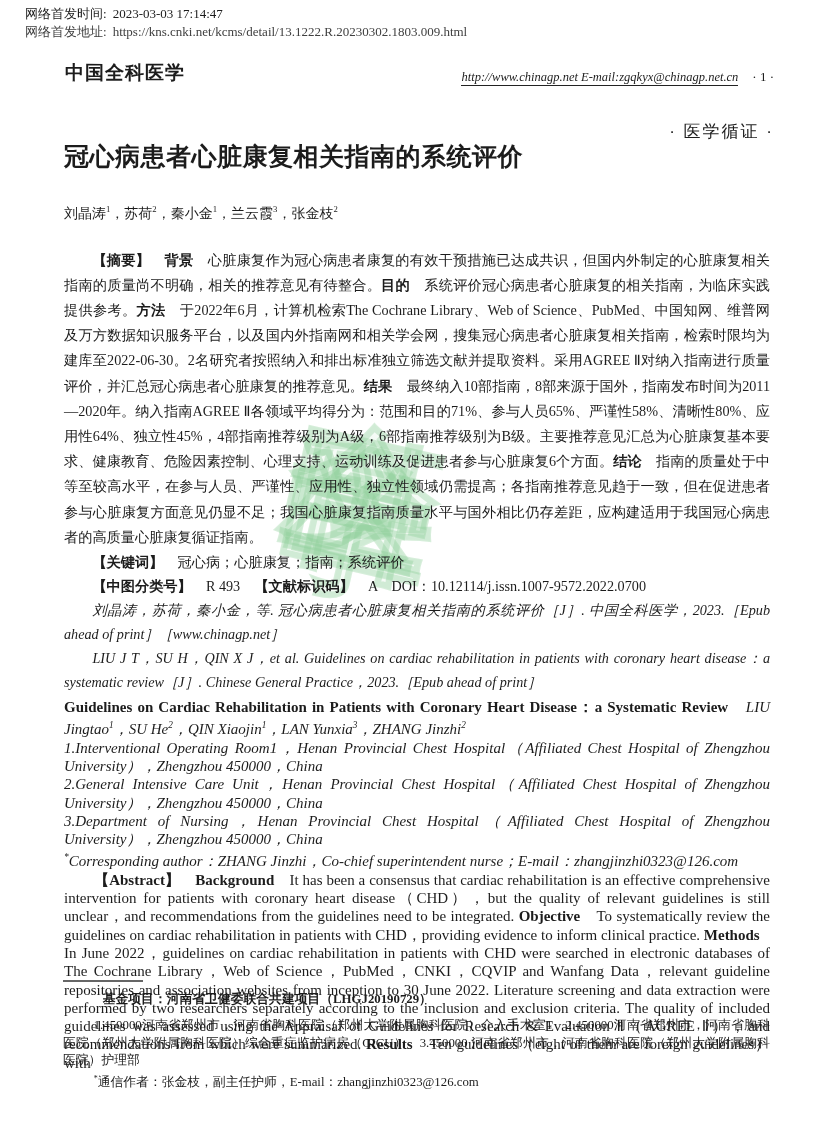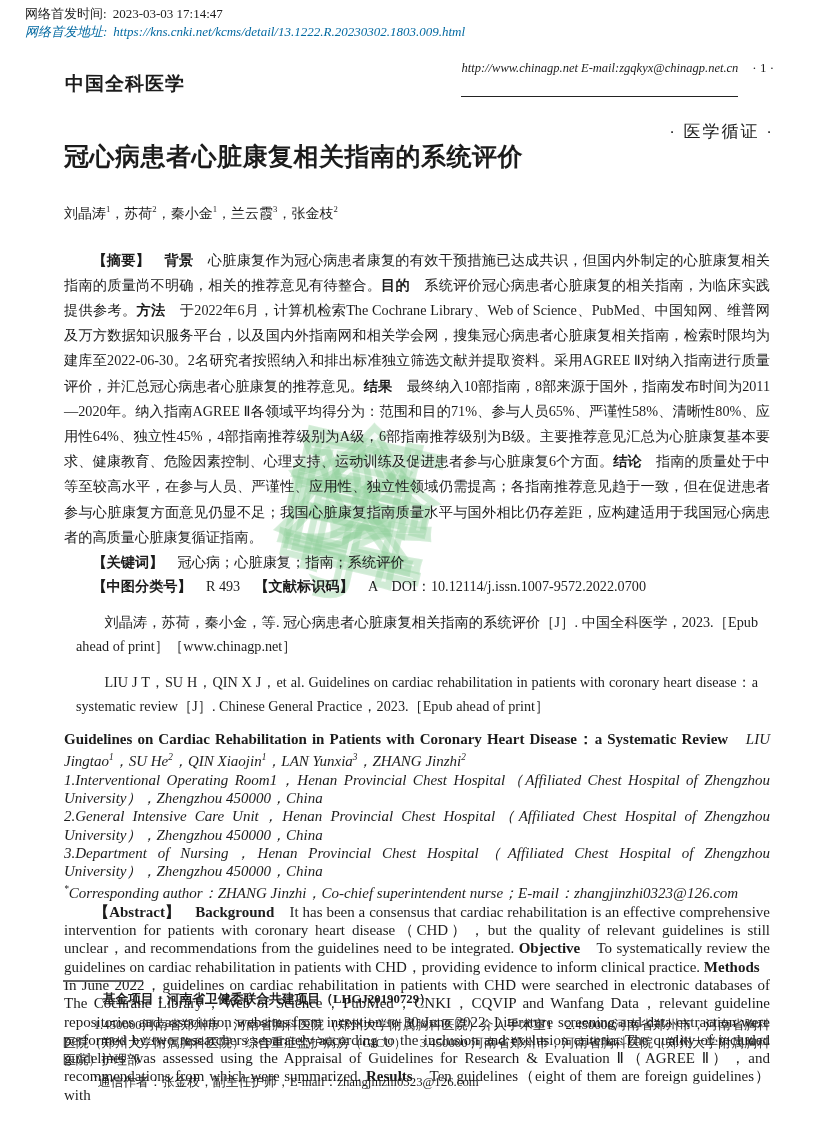--- a/index.html
+++ b/index.html
@@ -11,36 +11,36 @@
   .watermark{
     position:absolute;top:305px;left:330px;writing-mode:vertical-rl;
     font-family:"Liberation Sans",sans-serif;font-weight:bold;font-size:152px;line-height:1;
     color:rgba(160,215,170,0.10);-webkit-text-stroke:2px rgba(141,205,152,0.35);
     transform:rotate(13deg);letter-spacing:10px;pointer-events:none;user-select:none;white-space:nowrap;
   }
   
   .prepub{position:absolute;top:5px;left:25px;font-size:13px;line-height:17.5px;}
   .prepub-line{white-space:nowrap;}
   .prepub-line .lbl{margin-right:6px;}
-  .prepub-url,.prepub-url a{color:#0369a1;text-decoration:none;font-style:italic;}
+  .prepub-url,.prepub-url a{color:#404040;text-decoration:none;}
   
   .header-row{position:absolute;top:60px;left:65px;right:56px;display:flex;justify-content:space-between;align-items:flex-end;}
   .journal-name{font-family:Liberation Sans, sans-serif;font-weight:bold;font-size:19px;letter-spacing:1px;}
   .header-right{display:flex;align-items:baseline;}
-  .header-contact{font-style:italic;font-size:12.5px;border-bottom:1px solid #222;padding-bottom:20px;margin-left:35px;}
+  .header-contact{font-style:italic;font-size:12.5px;border-bottom:1px solid #222;padding-bottom:0;margin-left:35px;}
   .header-pagenum{font-size:13px;margin-left:14px;}
   .section-label{position:absolute;top:120px;right:56px;font-family:"Liberation Sans",sans-serif;font-size:17px;letter-spacing:2px;}
   
   .main{position:absolute;top:140px;left:64px;width:706px;}
   .title{font-family:"Liberation Sans",sans-serif;font-weight:bold;font-size:25px;margin:0;letter-spacing:.5px;}
   .authors{margin-top:31px;font-size:14px;}
   sup{font-size:.62em;}
   .cn-abstract{margin:25px 0 0;font-size:14.2px;line-height:25.2px;text-align:justify;text-indent:2em;}
   .meta-line{margin:0;font-size:14.2px;line-height:24px;text-indent:2em;}
-  .citation{margin:12px;font-size:14.2px;line-height:24px;text-align:justify;text-indent:2em;}
+  .citation{margin:0;font-size:14.2px;line-height:24px;text-align:justify;text-indent:2em;font-style:italic;}
   .en-block{margin-top:4px;font-size:15px;line-height:18.3px;text-align:justify;}
   .en-block p{margin:0;}
   .en-aff{font-style:italic;}
   .en-abstract{text-indent:2em;}
   .rb{font-weight:bold;}
   .ri{font-style:italic;}
   
   .footnote{position:absolute;top:980px;left:63px;width:707px;font-size:12.8px;line-height:17.4px;}
   .footnote-rule{width:80px;border-top:2px solid #666;margin-bottom:5px;}
   .fn-fund{margin:9px;font-weight:bold;text-indent:2.4em;}

